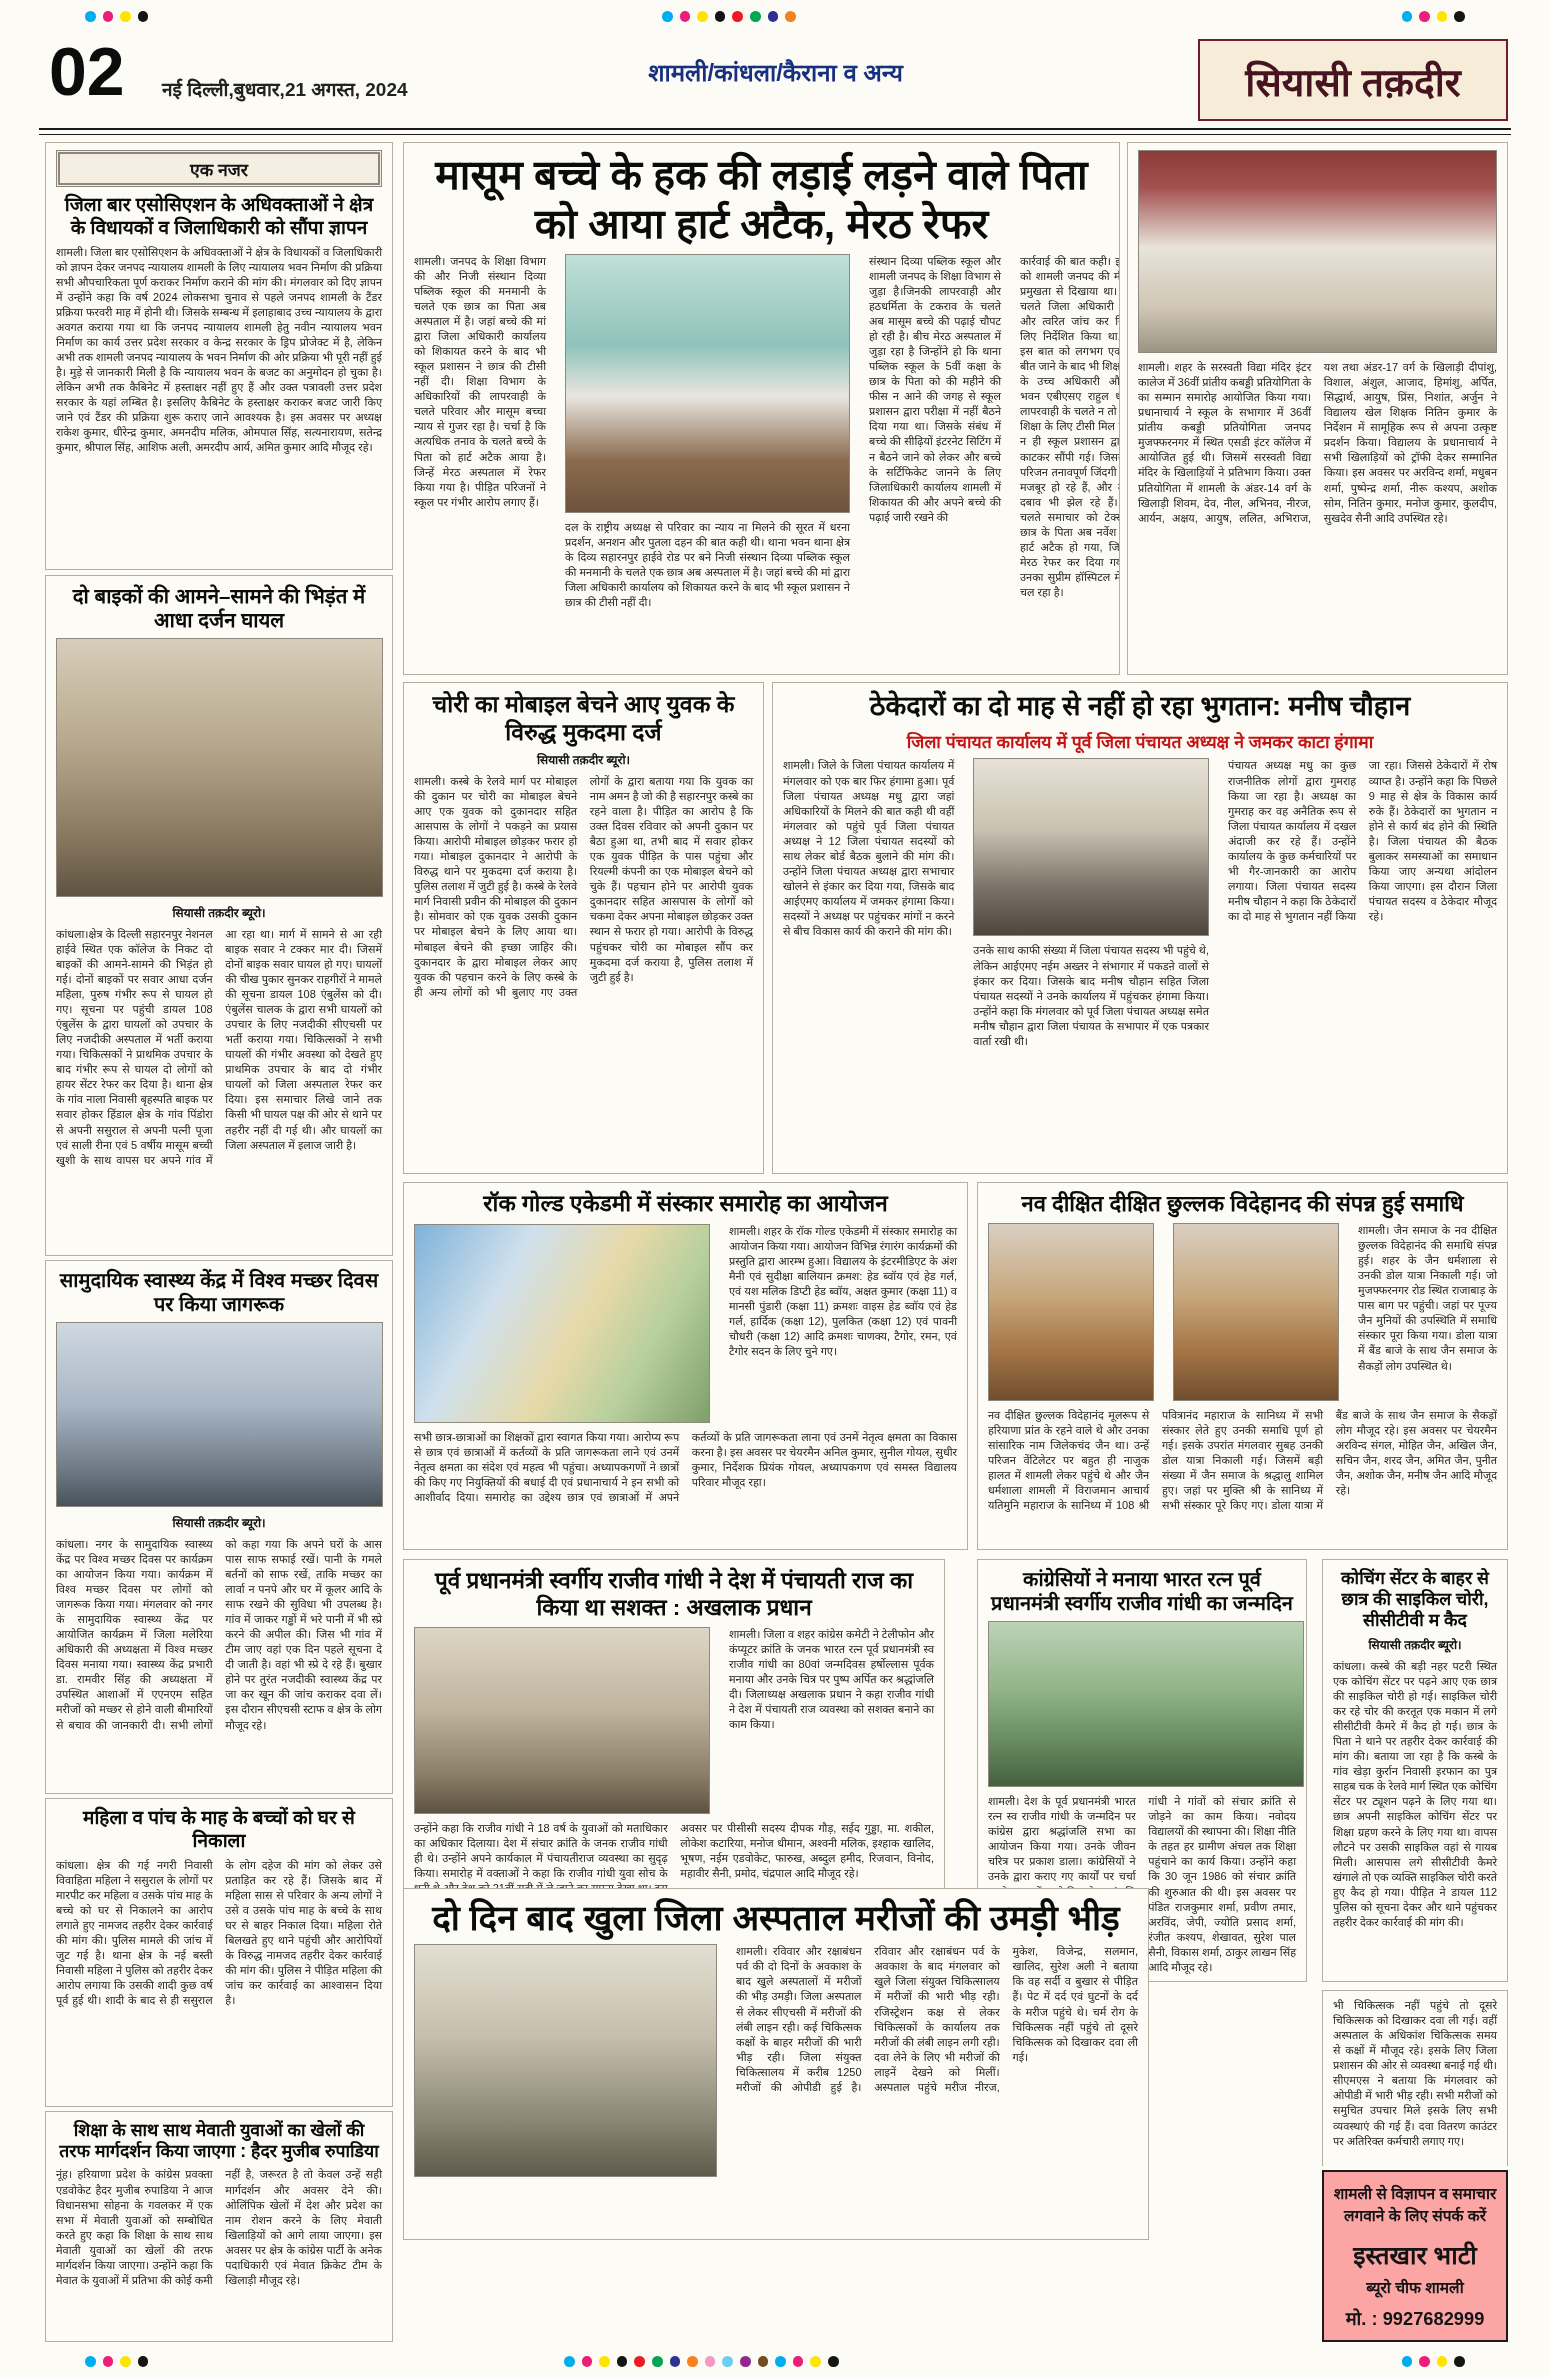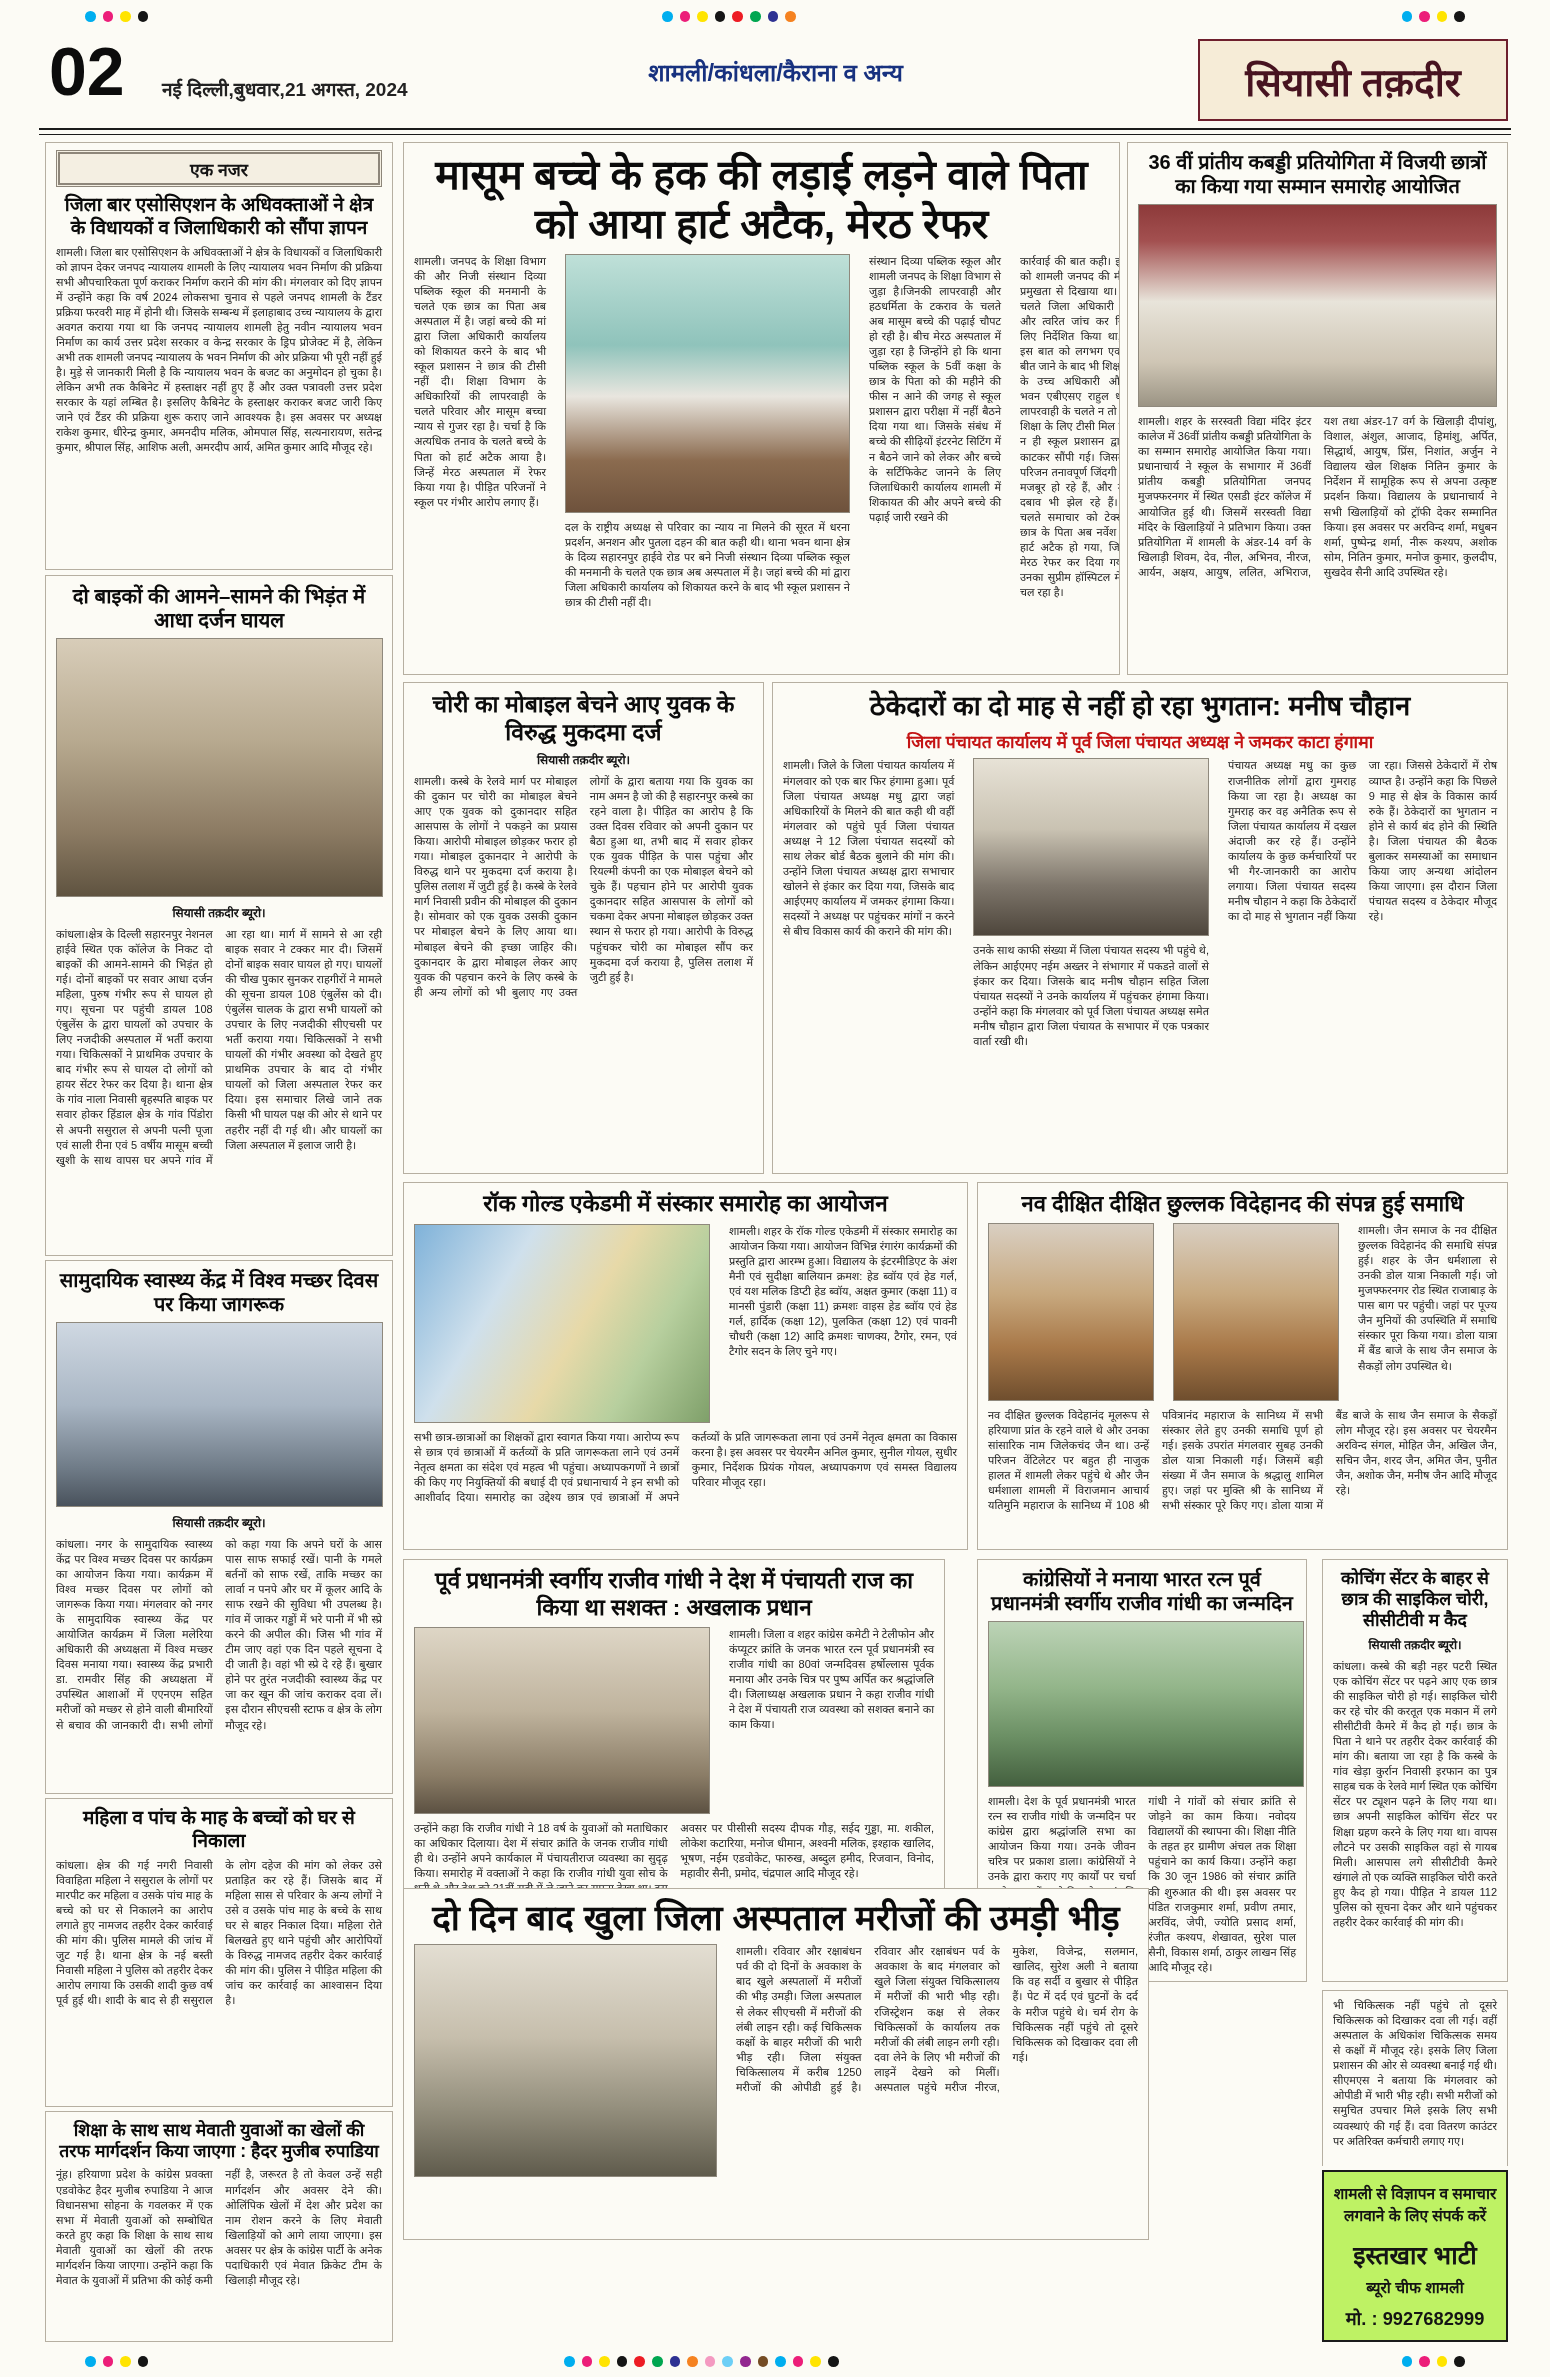--- a/index.html
+++ b/index.html
@@ -42,21 +42,21 @@
   .ph-hospital  { background:linear-gradient(180deg,#bfe0d8 0%,#8fc3bb 35%,#e9e6df 55%,#8b6b4f 80%,#6e523c 100%); }
   .ph-kabaddi   { background:linear-gradient(180deg,#8d3a3a 0%,#a35050 18%,#e8e4da 48%,#cfc6b5 78%,#9b9484 100%); }
   .ph-meeting   { background:linear-gradient(180deg,#e7e2d6 0%,#c9c2b2 40%,#7d756a 72%,#4e463c 100%); }
   .ph-event     { background:linear-gradient(180deg,#cfd8e2 0%,#a9b6c4 45%,#6e7a86 80%,#49525c 100%); }
   .ph-stage     { background:linear-gradient(120deg,#7fb2d9 0%,#cfe0ec 30%,#e7d9a8 55%,#b7cf9e 75%,#7fa06a 100%); }
   .ph-procession{ background:linear-gradient(180deg,#d9cfc2 0%,#c7a87e 40%,#a87848 70%,#6f4e2e 100%); }
   .ph-tribute   { background:linear-gradient(180deg,#ded6c6 0%,#bfb39d 45%,#8a7c66 80%,#5c5142 100%); }
   .ph-statue    { background:linear-gradient(180deg,#bcd3b6 0%,#93b58a 40%,#6b8f64 70%,#44603f 100%); }
   .ph-crowd     { background:linear-gradient(180deg,#e3ded2 0%,#c6beac 40%,#95907e 70%,#5f5b4c 100%); }
   
-  .ad-box { position:absolute; border:2.8px double #1b1b1b; background:#bef264; padding:11.3px 8.5px; text-align:center; }
+  .ad-box { position:absolute; border:2.8px double #1b1b1b; background:#fca5a5; padding:11.3px 8.5px; text-align:center; }
   .ad-line1 { font-size:15.5px; font-weight:bold; line-height:1.4; }
   .ad-name  { font-size:25px; font-weight:bold; margin-top:10px; }
   .ad-role  { font-size:15.5px; font-weight:bold; margin-top:5.6px; }
   .ad-phone { font-size:18.3px; font-weight:bold; margin-top:7px; }
 </style>
 </head>
 <body>
 
 <div class="page">
 
@@ -129,21 +129,20 @@
       <div style="flex:0 0 41%;">
         <div class="photo ph-hospital" style="width:100%; height:259px;"></div>
         <div class="body mt">दल के राष्ट्रीय अध्यक्ष से परिवार का न्याय ना मिलने की सूरत में धरना प्रदर्शन, अनशन और पुतला दहन की बात कही थी। थाना भवन थाना क्षेत्र के दिव्य सहारनपुर हाईवे रोड पर बने निजी संस्थान दिव्या पब्लिक स्कूल की मनमानी के चलते एक छात्र अब अस्पताल में है। जहां बच्चे की मां द्वारा जिला अधिकारी कार्यालय को शिकायत करने के बाद भी स्कूल प्रशासन ने छात्र की टीसी नहीं दी।</div>
       </div>
       <div class="body" style="flex:0 0 19%;">संस्थान दिव्या पब्लिक स्कूल और शामली जनपद के शिक्षा विभाग से जुड़ा है।जिनकी लापरवाही और हठधर्मिता के टकराव के चलते अब मासूम बच्चे की पढ़ाई चौपट हो रही है। बीच मेरठ अस्पताल में जुड़ा रहा है जिन्होंने हो कि थाना पब्लिक स्कूल के 5वीं कक्षा के छात्र के पिता को की महीने की फीस न आने की जगह से स्कूल प्रशासन द्वारा परीक्षा में नहीं बैठने दिया गया था। जिसके संबंध में बच्चे की सीढ़ियों इंटरनेट सिटिंग में न बैठने जाने को लेकर और बच्चे के सर्टिफिकेट जानने के लिए जिलाधिकारी कार्यालय शामली में शिकायत की और अपने बच्चे की पढ़ाई जारी रखने की</div>
       <div class="body" style="flex:0 0 19%;">कार्रवाई की बात कही। इस खबर को शामली जनपद की मीडिया ने प्रमुखता से दिखाया था। उसी के चलते जिला अधिकारी ने तुरंत और त्वरित जांच कर रिपोर्ट के लिए निर्देशित किया था, लेकिन इस बात को लगभग एक महीना बीत जाने के बाद भी शिक्षा विभाग के उच्च अधिकारी और थाना भवन एबीएसए राहुल धामा की लापरवाही के चलते न तो बच्चे की शिक्षा के लिए टीसी मिल पाई और न ही स्कूल प्रशासन द्वारा टीसी काटकर सौंपी गई। जिसके चलते परिजन तनावपूर्ण जिंदगी जीने को मजबूर हो रहे हैं, और मानसिक दबाव भी झेल रहे हैं। जिसके चलते समाचार को टेक्स्ट करने छात्र के पिता अब नर्वेश गाँव को हार्ट अटैक हो गया, जिन्हें तुरंत मेरठ रेफर कर दिया गया। जहां उनका सुप्रीम हॉस्पिटल में उपचार चल रहा है।</div>
     </div>
   </section>
 
   <section class="article" style="left:1127px; top:142px; width:381px; height:533px;">
-    <h2 class="headline" style="font-size:20px;">36 वीं प्रांतीय कबड्डी प्रतियोगिता में विजयी छात्रों का किया गया सम्मान समारोह आयोजित</h2>
     <div class="photo ph-kabaddi" style="width:359px; height:203px;"></div>
     <div class="body cols-2 mt">शामली। शहर के सरस्वती विद्या मंदिर इंटर कालेज में 36वीं प्रांतीय कबड्डी प्रतियोगिता के का सम्मान समारोह आयोजित किया गया। प्रधानाचार्य ने स्कूल के सभागार में 36वीं प्रांतीय कबड्डी प्रतियोगिता जनपद मुजफ्फरनगर में स्थित एसडी इंटर कॉलेज में आयोजित हुई थी। जिसमें सरस्वती विद्या मंदिर के खिलाड़ियों ने प्रतिभाग किया। उक्त प्रतियोगिता में शामली के अंडर-14 वर्ग के खिलाड़ी शिवम, देव, नील, अभिनव, नीरज, आर्यन, अक्षय, आयुष, ललित, अभिराज, यश तथा अंडर-17 वर्ग के खिलाड़ी दीपांशु, विशाल, अंशुल, आजाद, हिमांशु, अर्पित, सिद्धार्थ, आयुष, प्रिंस, निशांत, अर्जुन ने विद्यालय खेल शिक्षक नितिन कुमार के निर्देशन में सामूहिक रूप से अपना उत्कृष्ट प्रदर्शन किया। विद्यालय के प्रधानाचार्य ने सभी खिलाड़ियों को ट्रॉफी देकर सम्मानित किया। इस अवसर पर अरविन्द शर्मा, मधुबन शर्मा, पुष्पेन्द्र शर्मा, नीरू कश्यप, अशोक सोम, नितिन कुमार, मनोज कुमार, कुलदीप, सुखदेव सैनी आदि उपस्थित रहे।</div>
   </section>
 
   <section class="article" style="left:403px; top:682px; width:361px; height:492px;">
     <h2 class="headline" style="font-size:23px;">चोरी का मोबाइल बेचने आए युवक के विरुद्ध मुकदमा दर्ज</h2>
     <div class="byline">सियासी तक़दीर ब्यूरो।</div>
     <div class="body cols-2">शामली। कस्बे के रेलवे मार्ग पर मोबाइल की दुकान पर चोरी का मोबाइल बेचने आए एक युवक को दुकानदार सहित आसपास के लोगों ने पकड़ने का प्रयास किया। आरोपी मोबाइल छोड़कर फरार हो गया। मोबाइल दुकानदार ने आरोपी के विरुद्ध थाने पर मुकदमा दर्ज कराया है। पुलिस तलाश में जुटी हुई है। कस्बे के रेलवे मार्ग निवासी प्रवीन की मोबाइल की दुकान है। सोमवार को एक युवक उसकी दुकान पर मोबाइल बेचने के लिए आया था। मोबाइल बेचने की इच्छा जाहिर की। दुकानदार के द्वारा मोबाइल लेकर आए युवक की पहचान करने के लिए कस्बे के ही अन्य लोगों को भी बुलाए गए उक्त लोगों के द्वारा बताया गया कि युवक का नाम अमन है जो की है सहारनपुर कस्बे का रहने वाला है। पीड़ित का आरोप है कि उक्त दिवस रविवार को अपनी दुकान पर बैठा हुआ था, तभी बाद में सवार होकर एक युवक पीड़ित के पास पहुंचा और रियल्मी कंपनी का एक मोबाइल बेचने को चुके हैं। पहचान होने पर आरोपी युवक दुकानदार सहित आसपास के लोगों को चकमा देकर अपना मोबाइल छोड़कर उक्त स्थान से फरार हो गया। आरोपी के विरुद्ध पहुंचकर चोरी का मोबाइल सौंप कर मुकदमा दर्ज कराया है, पुलिस तलाश में जुटी हुई है।</div>
   </section>
 

